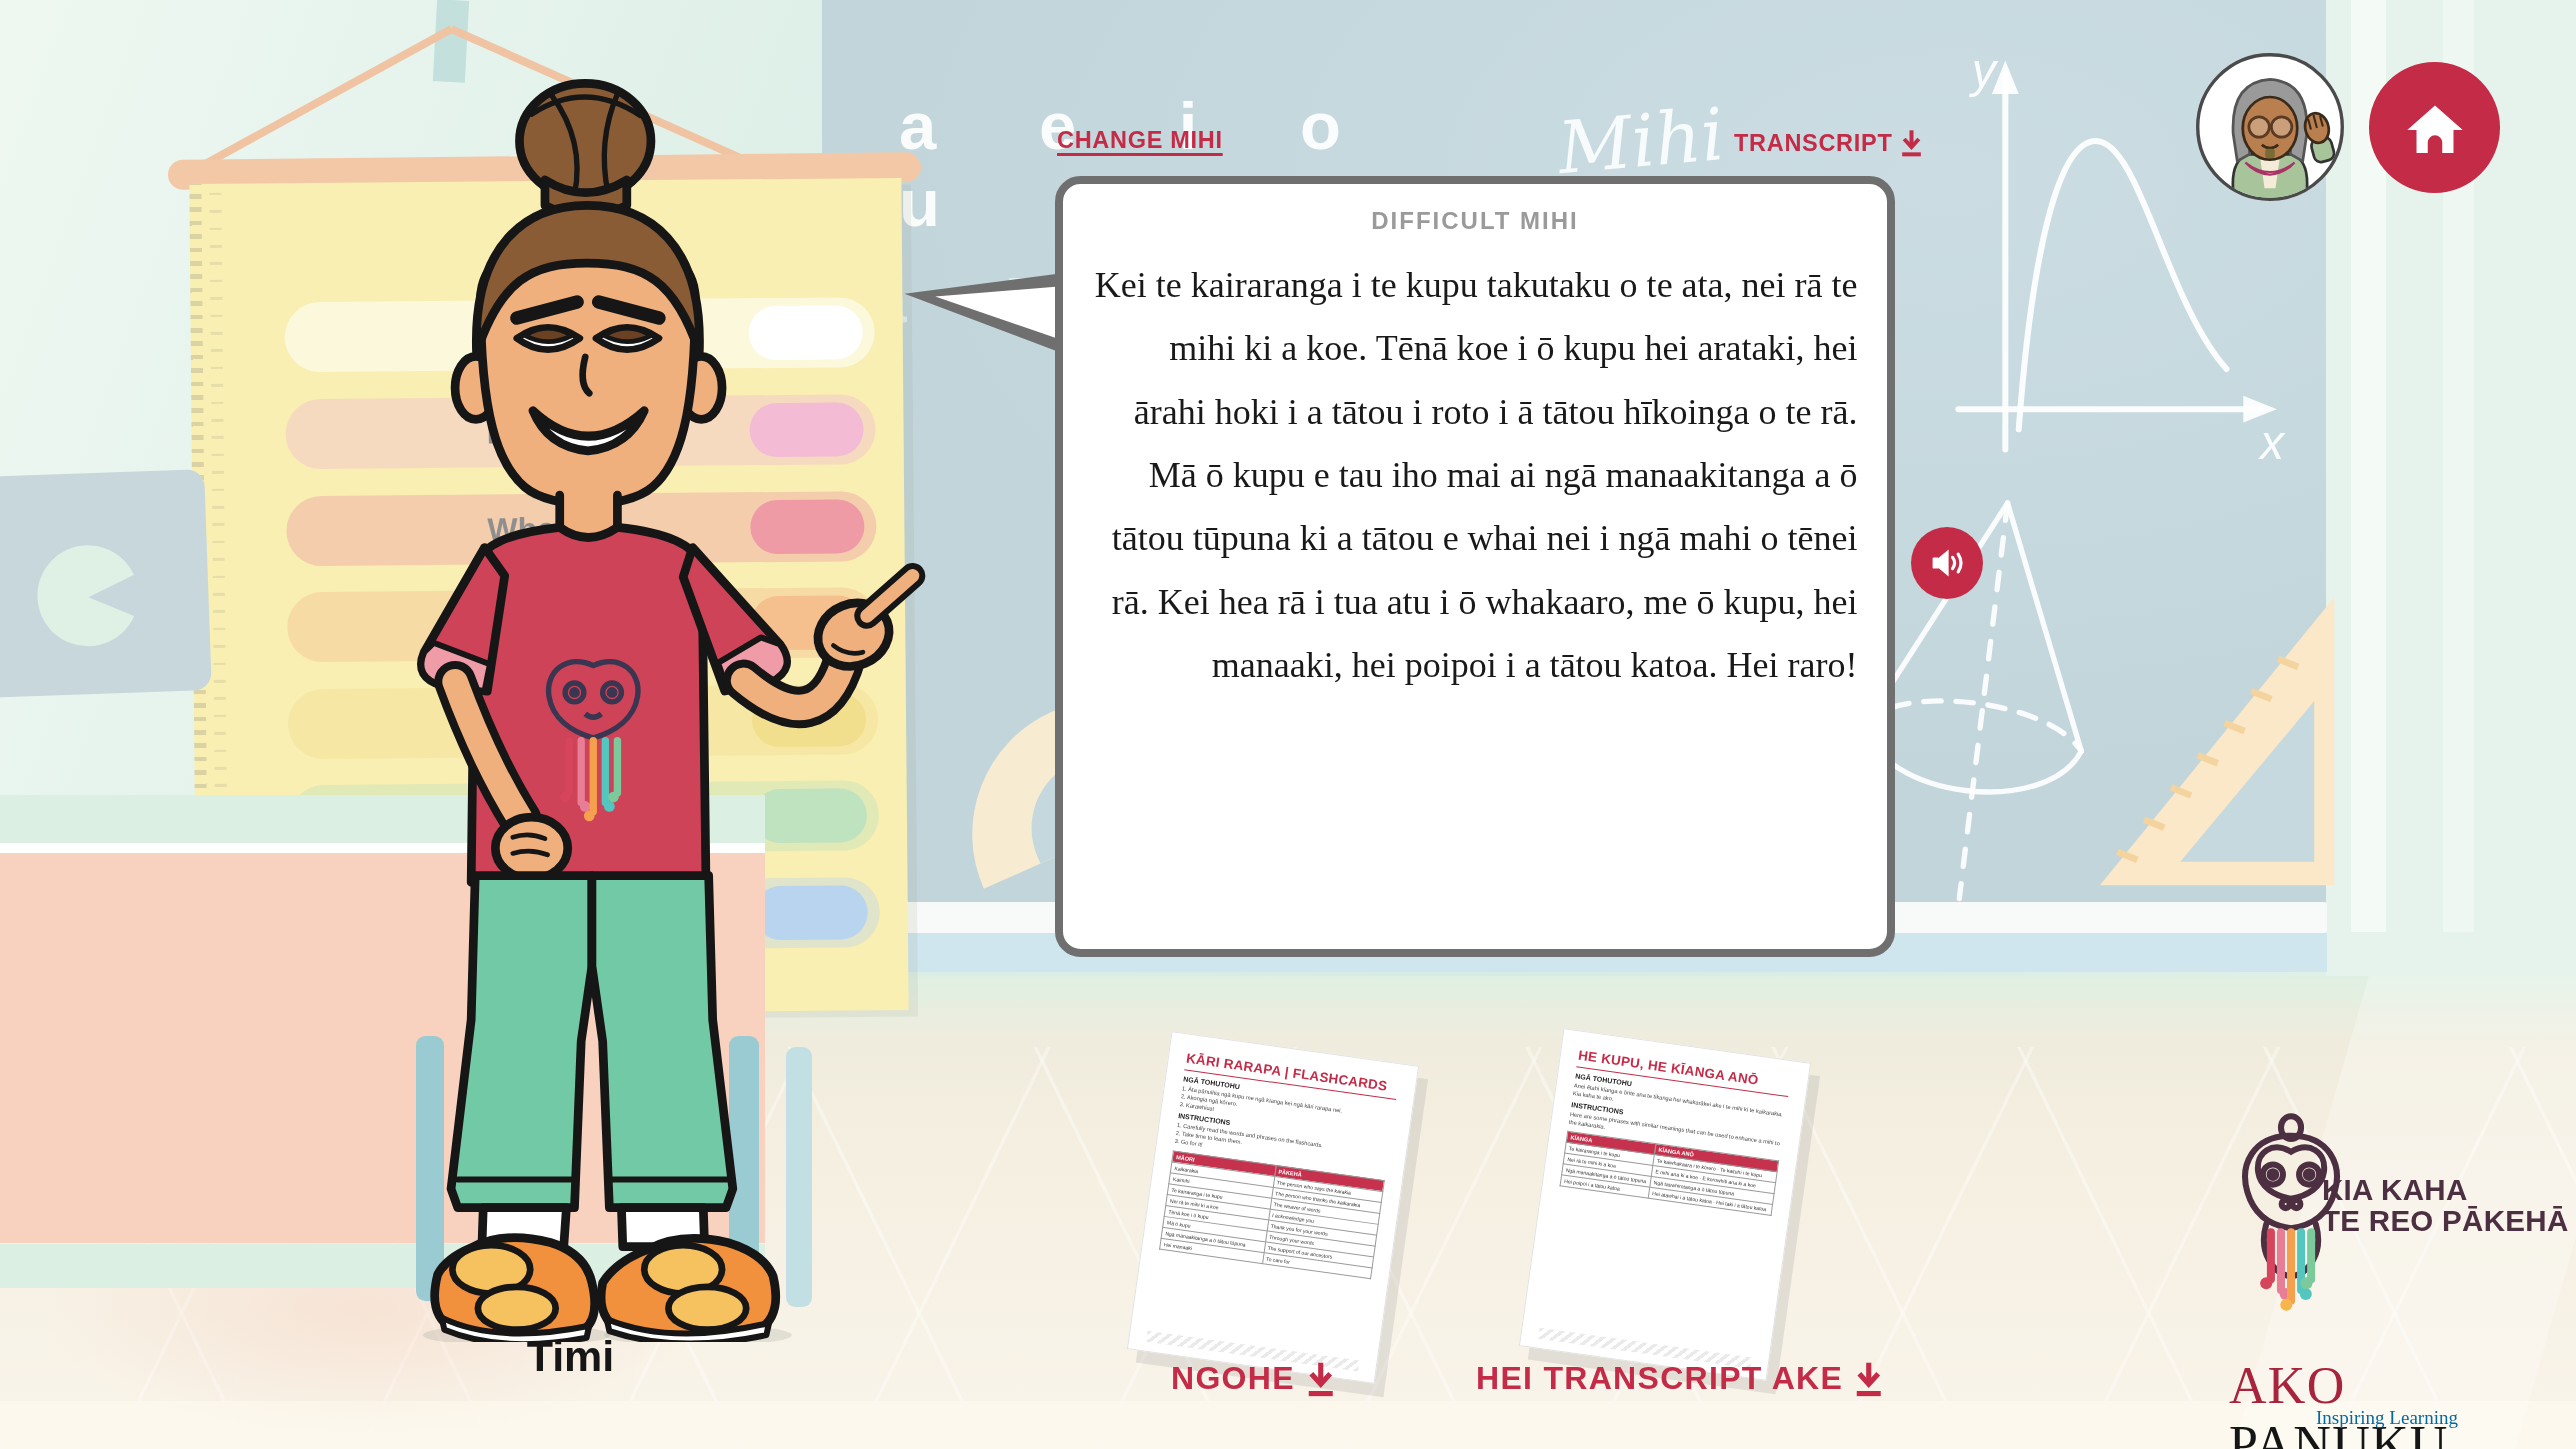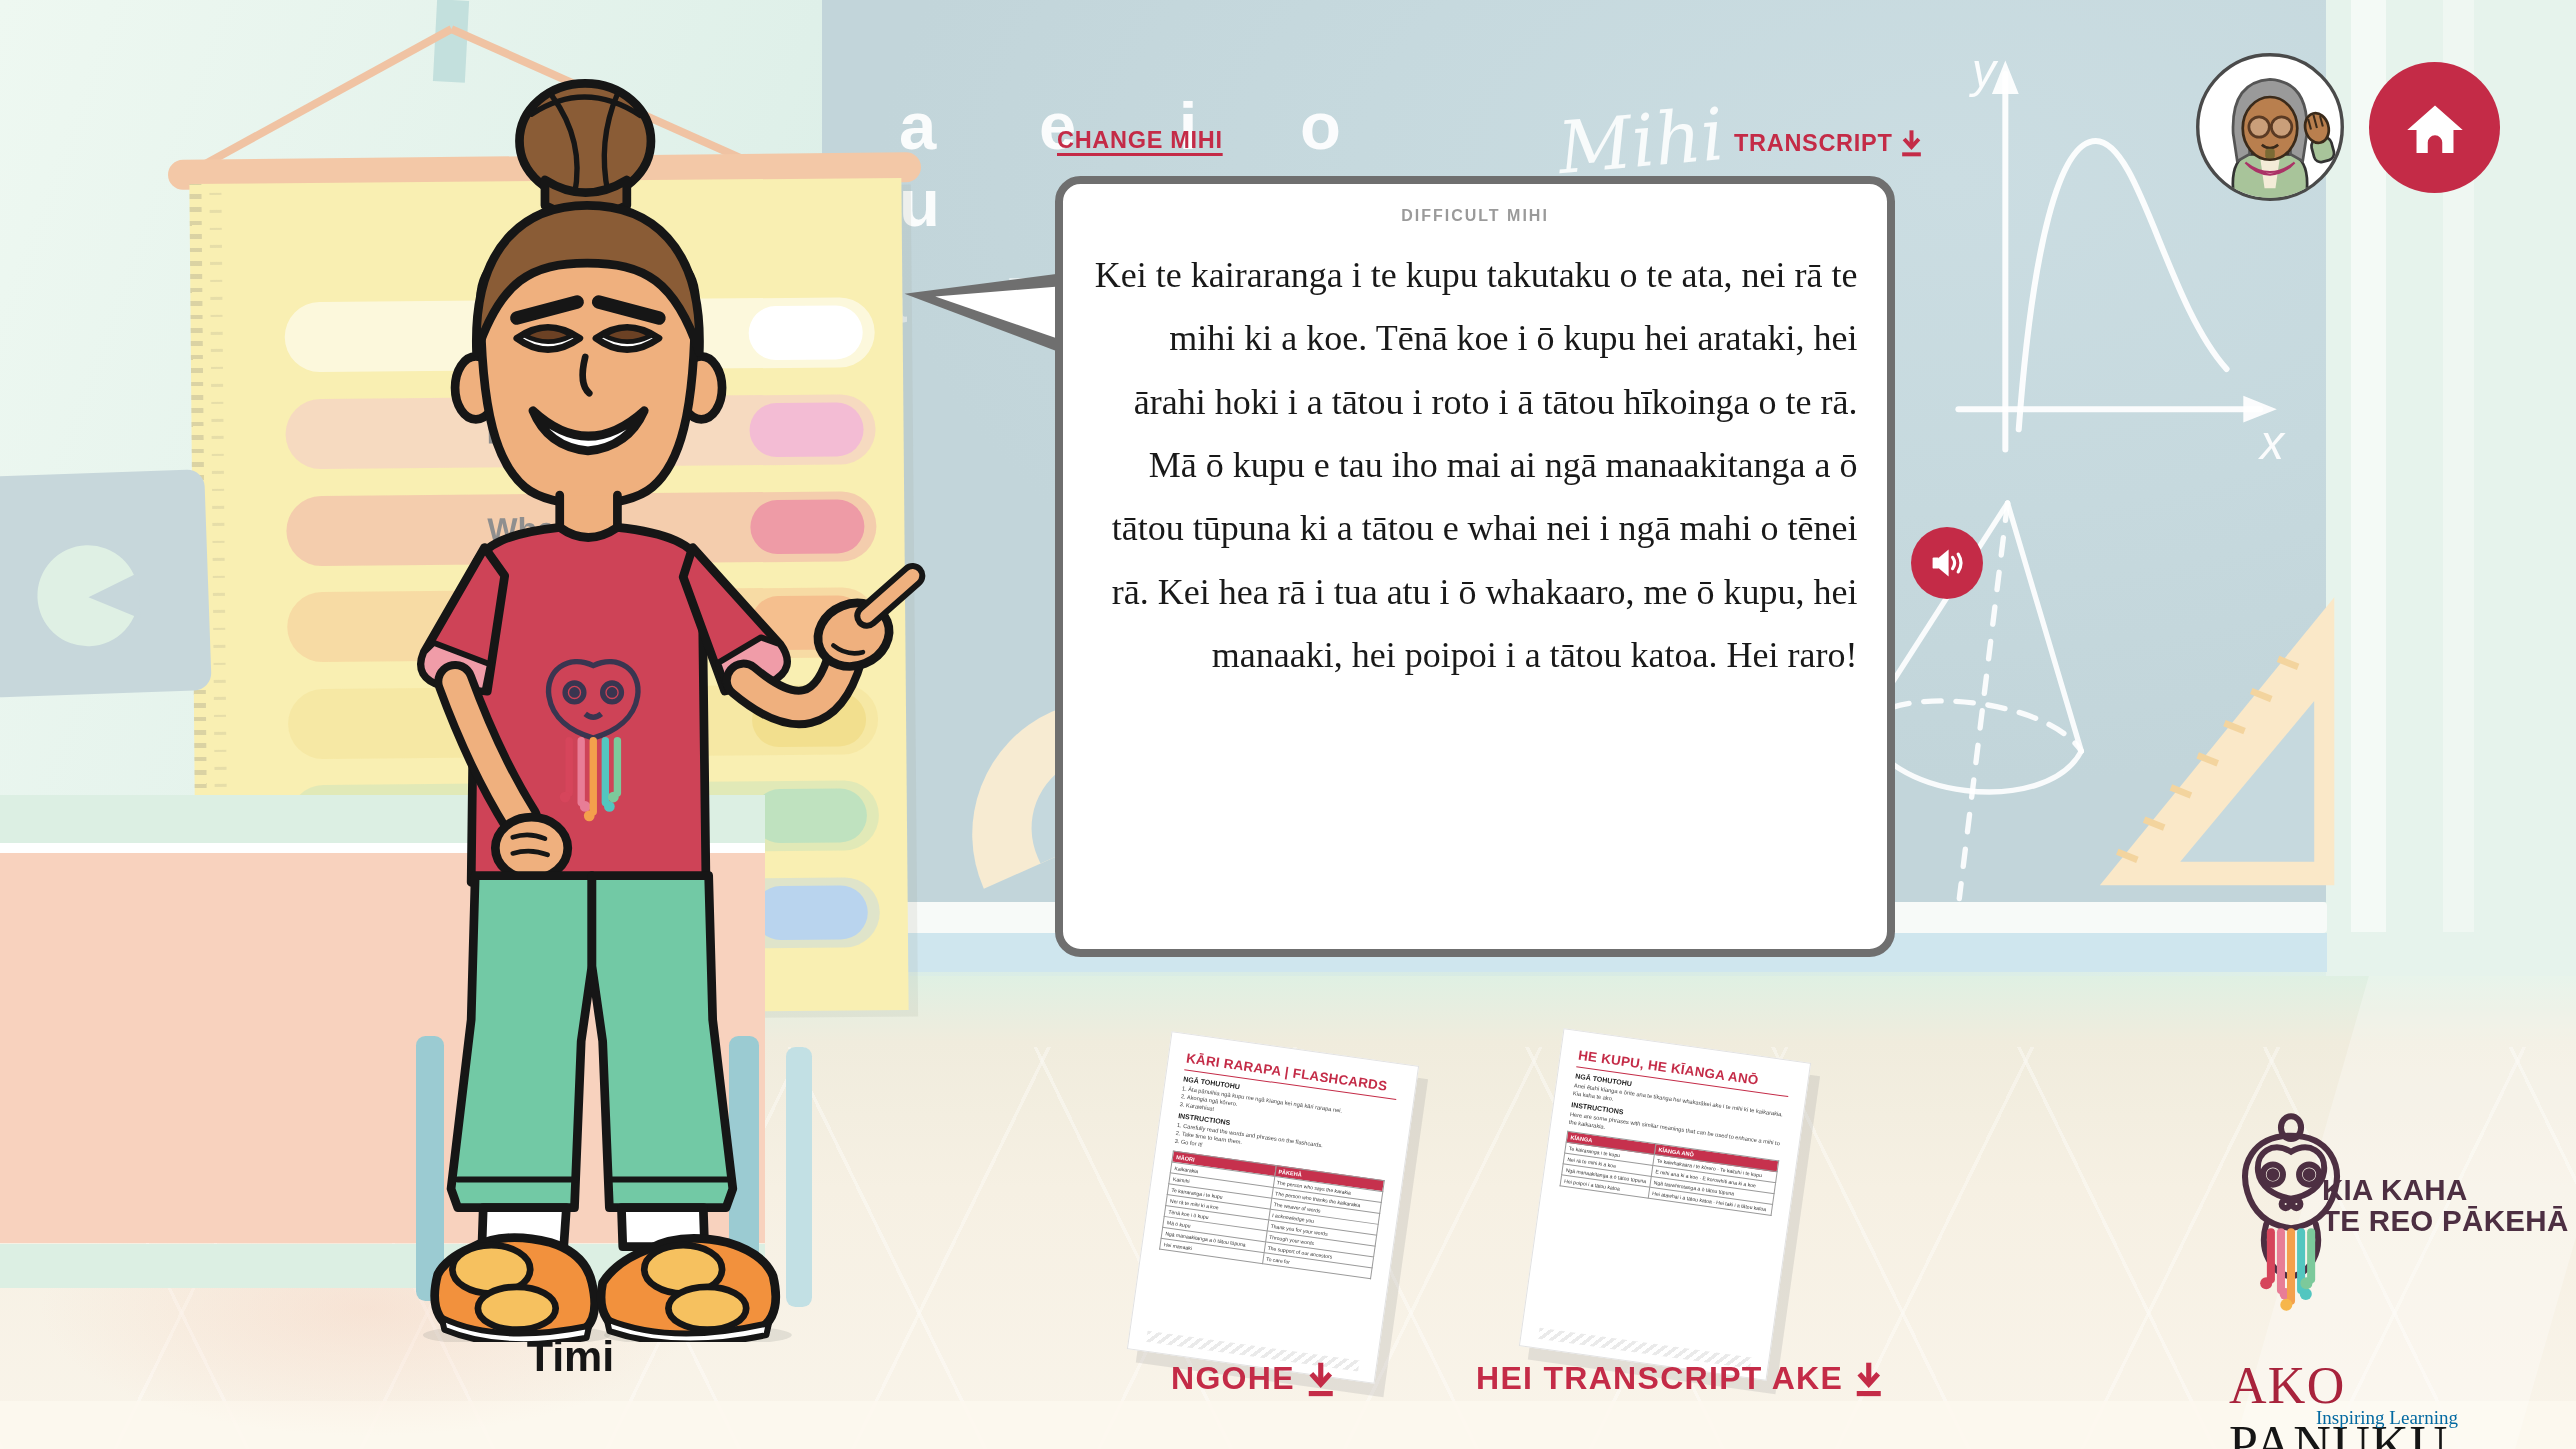--- a/index.html
+++ b/index.html
@@ -60,21 +60,21 @@
   .link{color:#c42b47;font-weight:bold;font-size:23.5px;letter-spacing:0.7px;cursor:pointer;display:inline-flex;align-items:flex-end;gap:8px;}
   .change-mihi{left:1057px;top:127px;text-decoration:underline;text-decoration-thickness:2.7px;text-underline-offset:4.7px;}
   .transcript{left:1734px;top:129px;}
   .dl-ic{display:inline-block;}
   .avatar-btn{left:2195px;top:52px;width:150px;height:150px;border-radius:50%;cursor:pointer;}
   .home-btn{left:2369px;top:62px;width:131px;height:131px;border-radius:50%;background:#c42b47;display:flex;align-items:center;justify-content:center;cursor:pointer;}
 
   
   .tail{left:892px;top:247px;width:176px;height:131px;}
   .bubble{left:1055px;top:176px;width:840px;height:781px;background:#ffffff;border:8.7px solid #6f6f6f;border-radius:25.5px;box-sizing:border-box;}
-  .bubble-caption{margin-top:23px;text-align:center;font-size:16px;font-weight:bold;letter-spacing:2px;color:#9a9a9a;}
+  .bubble-caption{margin-top:23px;text-align:center;font-size:24px;font-weight:bold;letter-spacing:2px;color:#9a9a9a;}
   .bubble-text{margin:19px auto 0;width:765px;font-size:36px;line-height:1.76;text-align:right;color:#191919;
     font-family:Liberation Serif, serif;}
   .speaker-btn{left:1911px;top:527px;width:72px;height:72px;border-radius:50%;background:#c42b47;display:flex;align-items:center;justify-content:center;cursor:pointer;}
 
   
   .protractor{left:945px;top:706px;width:268px;height:134px;background:#faedd2;border-radius:134px 134px 0 0;transform:rotate(-24deg);opacity:.95;}
   .protractor-in{position:absolute;left:62px;top:55px;width:145px;height:79px;background:#c6d9de;border-radius:81px 81px 0 0;}
 
   
   .doc{width:250px;height:321px;background:#ffffff;border:0.7px solid #e2e2e2;

